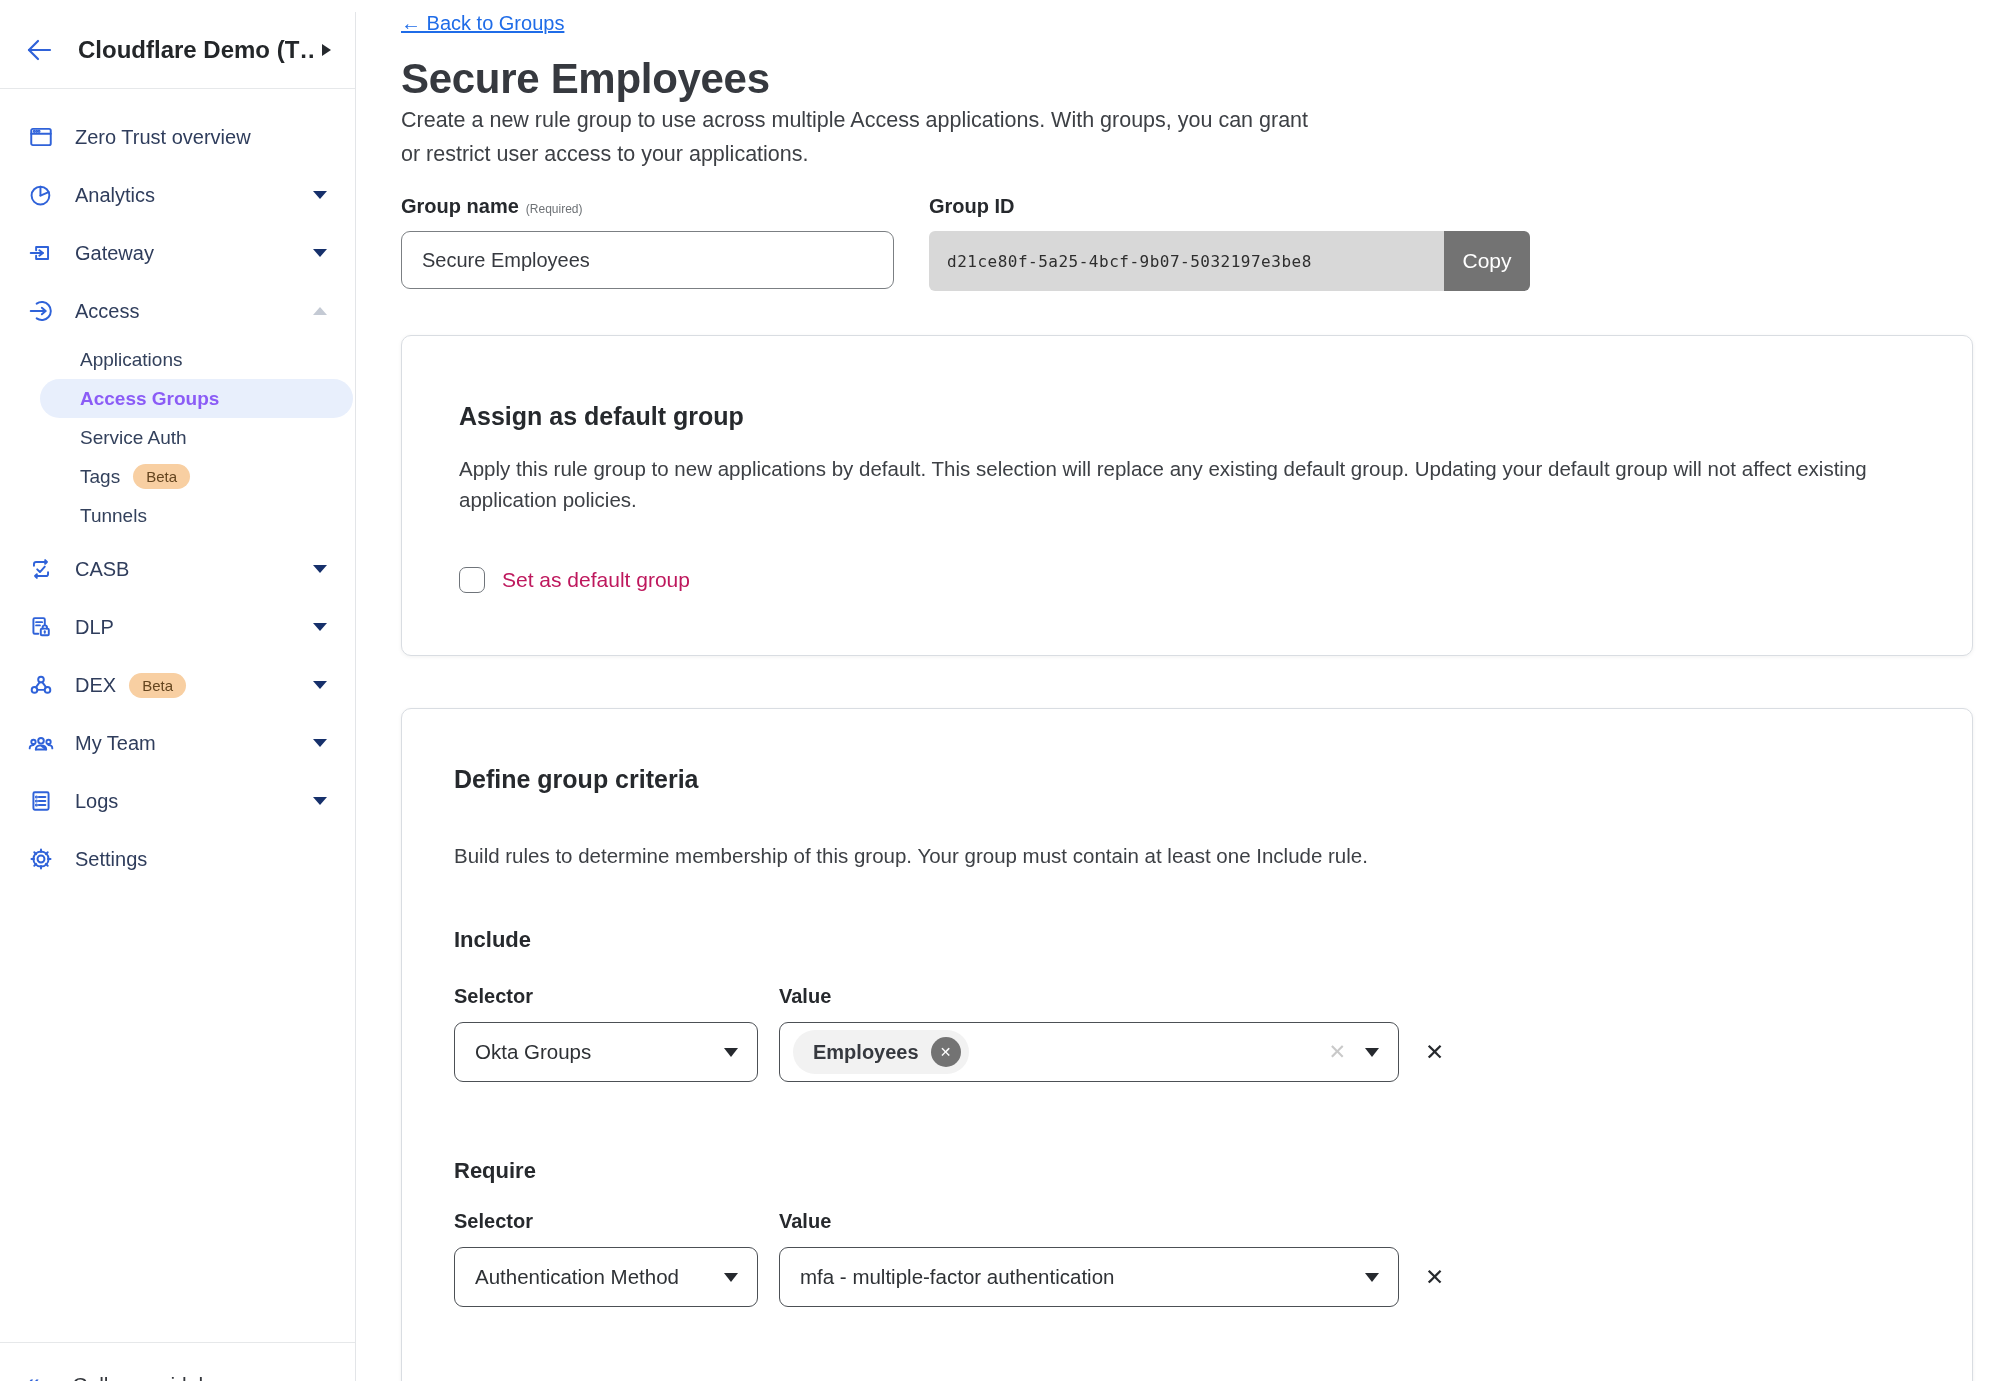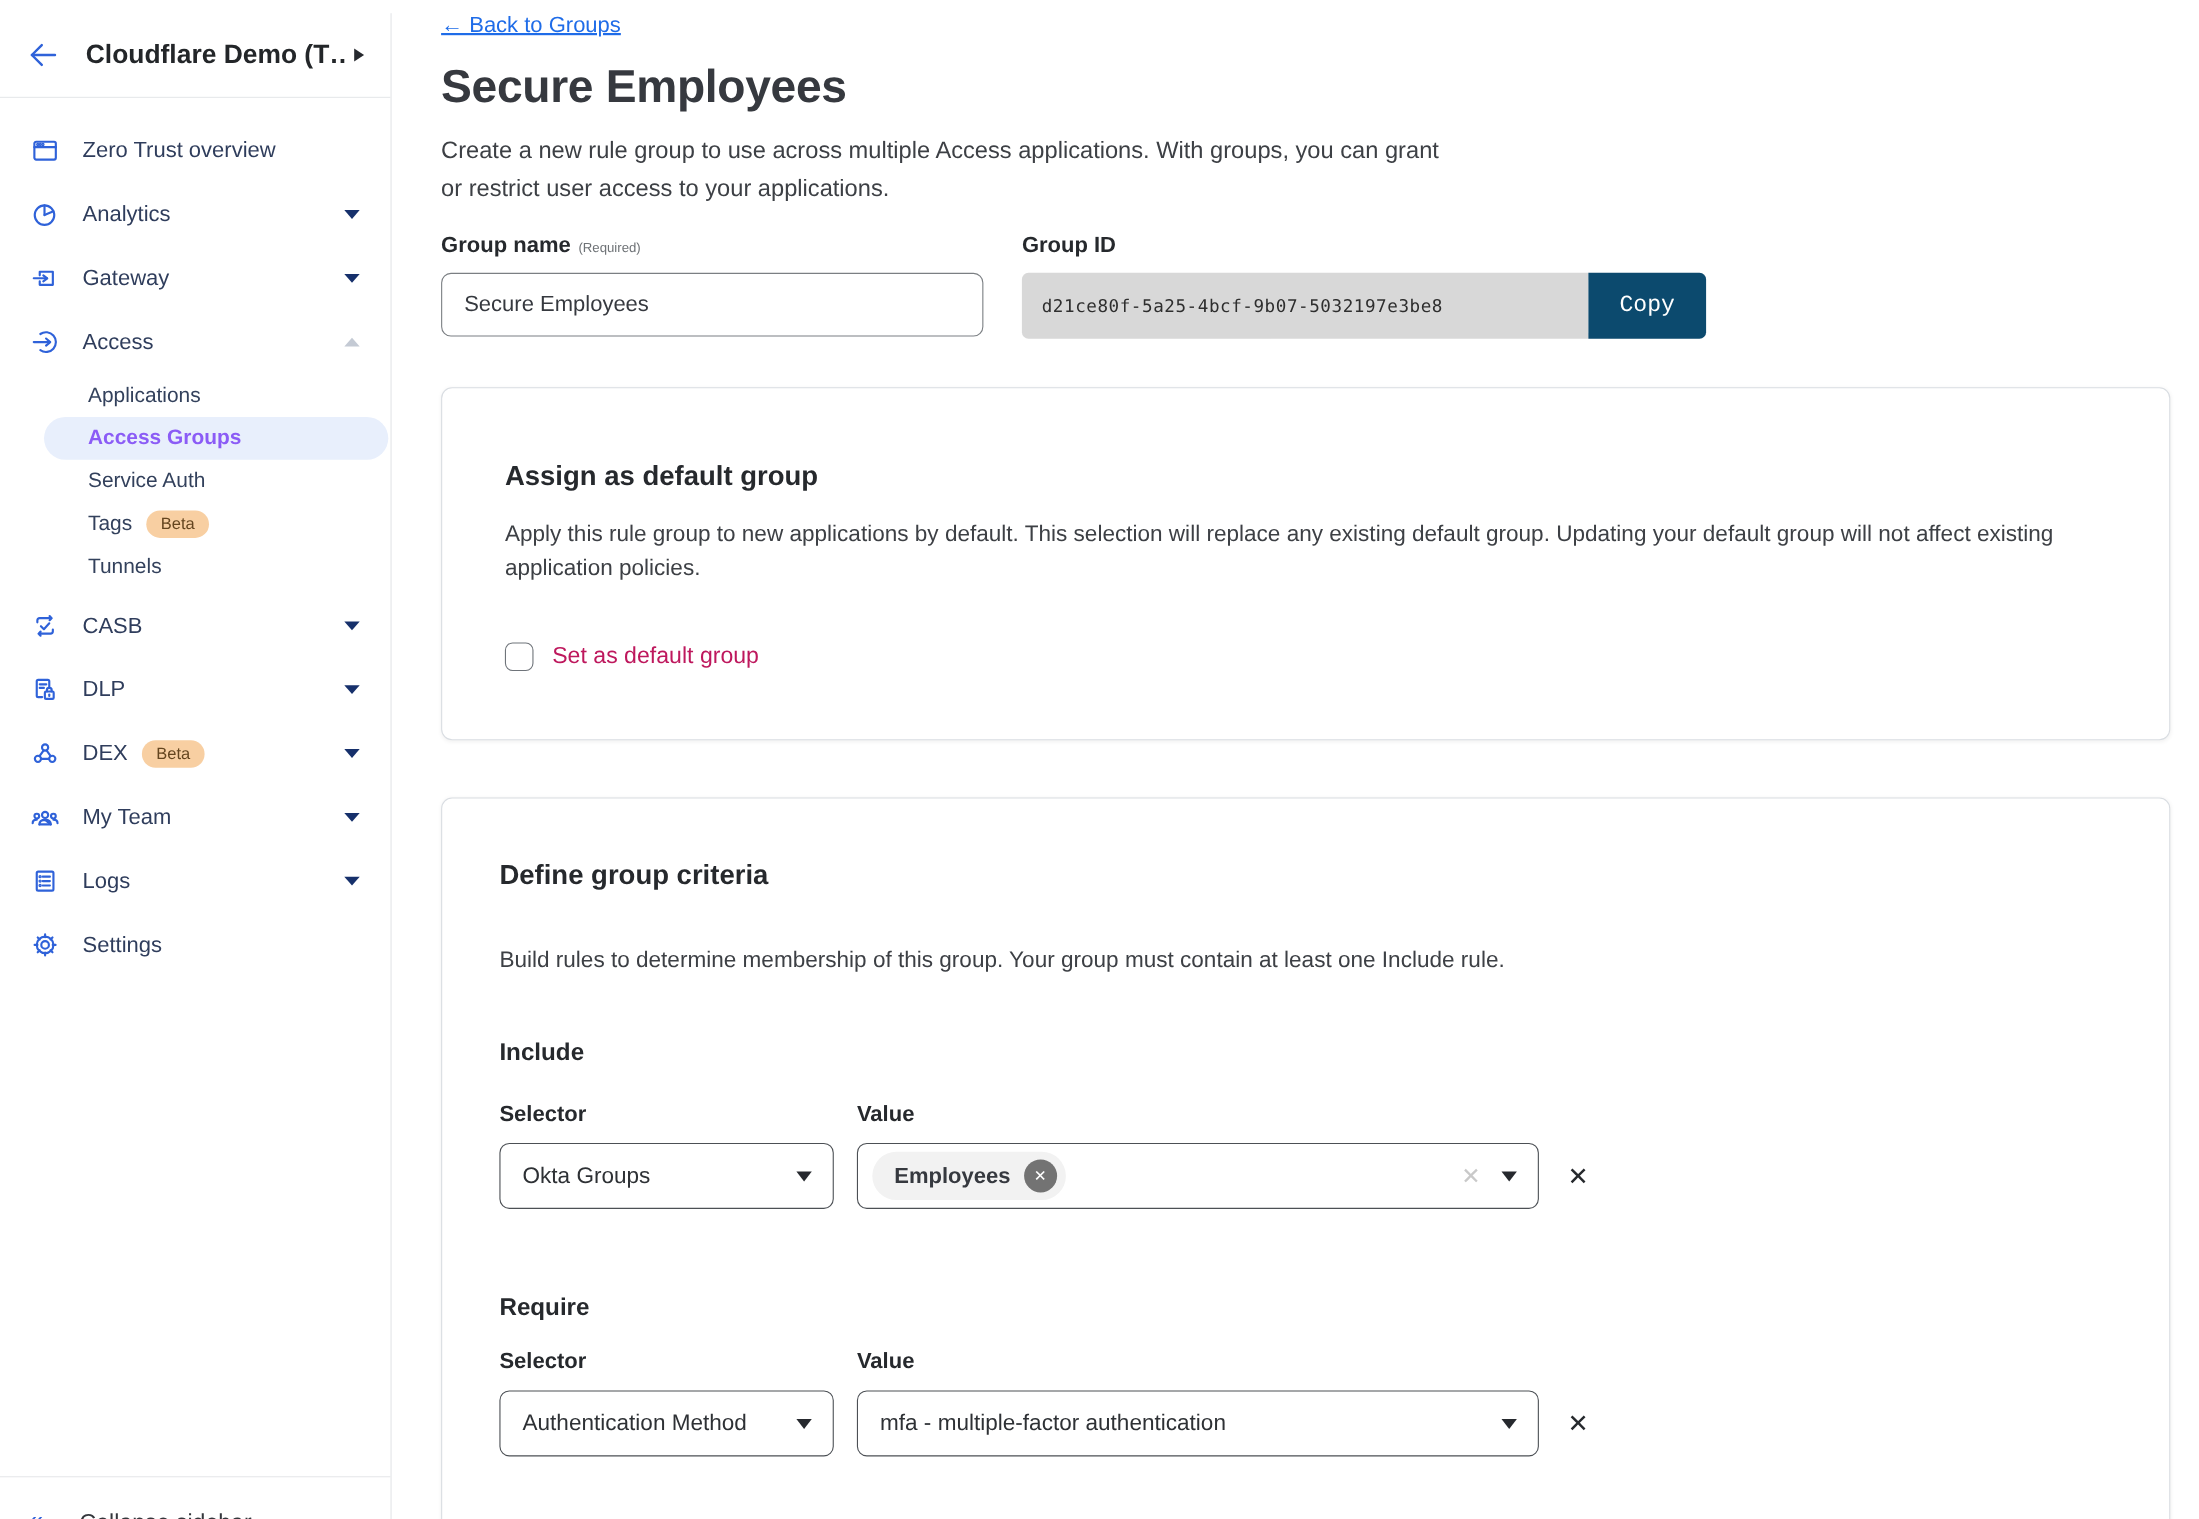--- a/index.html
+++ b/index.html
@@ -60,43 +60,43 @@
     border-top: 1px solid #e6e8ea; display: flex; align-items: flex-start;
     padding: 30px 0 0 26px;
   }
   .collapse-chevrons { color: #2f62d9; font-size: 24px; line-height: 20px; }
   .collapse-label { font-size: 21px; color: #34373c; margin-left: 33px; }
 
   
   .main { position: absolute; left: 357px; top: 0; right: 0; height: 1381px; padding: 12px 16px 0 44px; }
   .back-link { color: #1f6ce8; font-size: 20px; text-decoration: underline; cursor: pointer; display: inline-block; }
   h1.page-title { font-size: 42px; line-height: 48px; font-weight: 700; color: #36393f; margin-top: 20px; letter-spacing: -0.3px; }
-  .page-desc { margin-top: 17px; font-size: 21.5px; line-height: 34px; color: #3d4045; }
+  .page-desc { font-size: 21.5px; line-height: 34px; color: #3d4045; }
 
   .form-row { display: flex; margin-top: 24px; }
   .field-label { font-size: 20px; font-weight: 700; color: #26292d; }
   .required-hint { font-size: 12px; color: #6e7276; font-weight: 400; margin-left: 7px; }
   .name-col { width: 493px; margin-right: 35px; }
   .name-input {
     margin-top: 13px; width: 493px; height: 58px;
     border: 1px solid #7b7f83; border-radius: 9px;
     font-family: "Liberation Sans", sans-serif; font-size: 20px; color: #36393f;
     padding: 0 20px; outline: none; background: #fff;
   }
   .groupid-col { }
   .groupid-wrap { display: flex; margin-top: 13px; }
   .groupid-box {
     width: 515px; height: 60px; background: #d8d8d8; border-radius: 6px 0 0 6px;
     display: flex; align-items: center; padding: 0 18px;
     font-family: "DejaVu Sans Mono", monospace; font-size: 16px; color: #2e2e2e; letter-spacing: 0.5px;
     white-space: nowrap;
   }
   .copy-btn {
-    width: 107px; height: 60px; background: #0c4a6e; color: #ffffff;
-    border: none; border-radius: 0 6px 6px 0; font-family: Liberation Mono, monospace;
+    width: 86px; height: 60px; background: #737373; color: #ffffff;
+    border: none; border-radius: 0 6px 6px 0; font-family: Liberation Sans, sans-serif;
     font-size: 21px; cursor: pointer;
   }
 
   .card {
     width: 1572px; background: #fff; border: 1px solid #d9dde2; border-radius: 10px;
     box-shadow: 0 1px 4px rgba(0,0,0,0.06);
   }
   .card-1 { margin-top: 44px; padding: 66px 57px 62px 57px; }
   .card-2 { margin-top: 52px; padding: 56px 52px 40px 52px; height: 710px; }
   .card-title { font-size: 25px; font-weight: 700; color: #26292d; }

